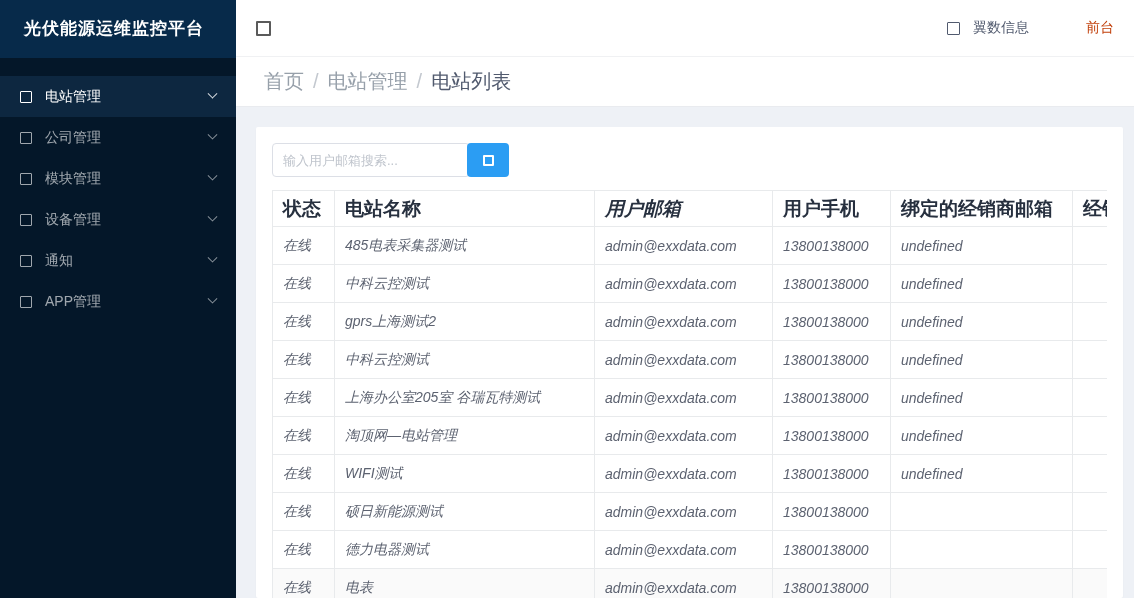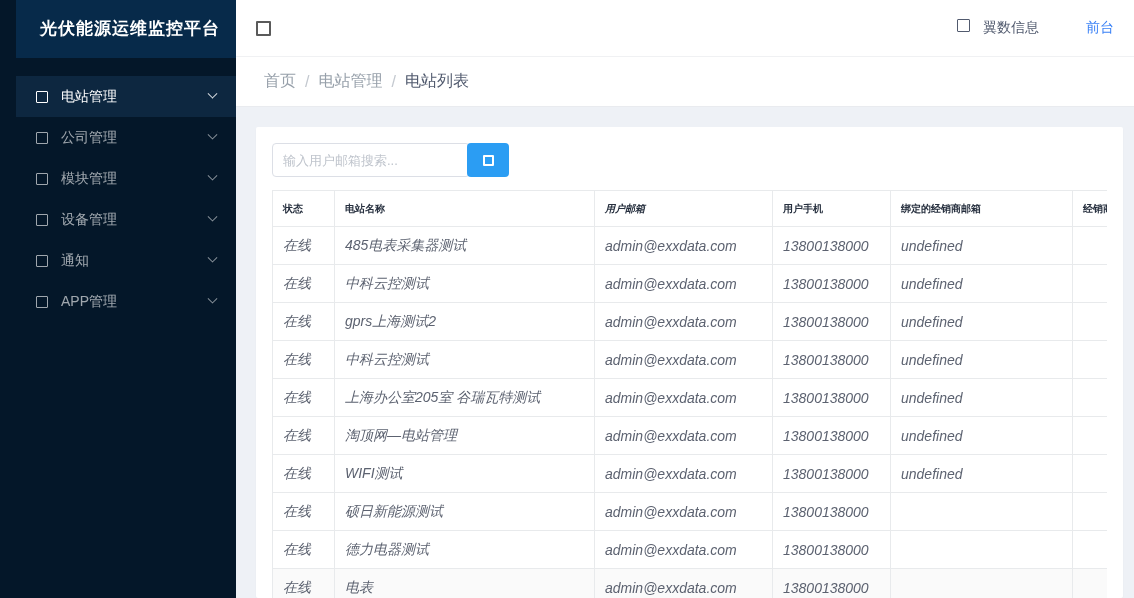--- a/index.html
+++ b/index.html
@@ -9,57 +9,57 @@
     --sidebar-active-bg:#0d2740;
     --page-bg:#eef1f6;
     --border:#e8eaec;
   }
   *{margin:0;padding:0;box-sizing:border-box;}
   html,body{width:1134px;height:598px;overflow:hidden;}
   body{font-family:"Liberation Sans","DejaVu Sans",sans-serif;font-size:14px;background:#fff;}
   .app{display:flex;width:1134px;height:598px;}
 
   
-  .sidebar{width:236px;min-width:236px;height:100%;background:var(--sidebar-bg);display:flex;flex-direction:column;padding-left:16px;}
+  .sidebar{width:236px;min-width:236px;height:100%;background:var(--sidebar-bg);display:flex;flex-direction:column;}
   .logo{height:58px;line-height:58px;background:var(--sidebar-logo-bg);color:#fff;font-size:17px;font-weight:bold;padding-left:24px;letter-spacing:1px;white-space:nowrap;}
   .menu{padding-top:18px;flex:1;}
   .menu-item{height:41px;display:flex;align-items:center;padding:0 20px;color:rgba(255,255,255,0.62);cursor:pointer;}
   .menu-item.active{color:#fff;background:var(--sidebar-active-bg);}
   .sq-icon{display:inline-block;width:12px;height:12px;border:1.5px solid currentColor;border-radius:1px;flex:none;}
   .menu-item .lbl{margin-left:13px;flex:1;font-size:14px;}
   .chev{width:7px;height:7px;border-right:1.6px solid currentColor;border-bottom:1.6px solid currentColor;transform:rotate(45deg) translate(-2px,-2px);opacity:.85;flex:none;}
 
   
   .main{flex:1;display:flex;flex-direction:column;min-width:0;background:var(--page-bg);}
   .topbar{height:57px;background:#fff;border-bottom:1px solid #f0f1f3;display:flex;align-items:center;justify-content:space-between;padding:0 20px;flex:none;}
   .toggle-sq{display:inline-block;width:15px;height:15px;border:2px solid #5a5a5a;border-radius:1px;cursor:pointer;}
   .topbar-right{display:flex;align-items:center;color:#515a6e;}
-  .user-group{display:flex;align-items:flex-start;gap:13px;margin-right:47px;cursor:pointer;color:#515a6e;}
+  .user-group{display:flex;align-items:center;gap:13px;margin-right:33px;cursor:pointer;color:#515a6e;}
   .user-group .sq-icon{border-color:#515a6e;width:13px;height:13px;border-width:1.5px;}
-  .front-link{color:#3b82f6;text-decoration:none;cursor:pointer;}
+  .front-link{color:#c2410c;text-decoration:none;cursor:pointer;margin-left:24px;}
 
   .breadcrumb-bar{height:50px;background:#fff;border-bottom:1px solid #e9ebef;display:flex;align-items:center;padding-left:28px;flex:none;}
-  .breadcrumb{display:flex;align-items:center;gap:9px;font-size:16px;}
+  .breadcrumb{display:flex;align-items:center;gap:9px;font-size:20px;}
   .crumb{color:#97a0aa;cursor:pointer;}
   .crumb.current{color:#515a6e;cursor:default;}
   .sep{color:#c3c8cf;}
 
   .content{flex:1;padding:20px 11px 0 20px;min-height:0;}
   .card{background:#fff;border-radius:2px;height:100%;padding:16px 16px 0 16px;overflow:hidden;box-shadow:0 1px 2px rgba(0,0,0,0.03);}
 
   .search-row{display:flex;align-items:center;margin-bottom:13px;height:34px;}
   .search-input{width:198px;height:24px;border:1px solid #dcdfe6;border-radius:4px;padding:16px 10px;font-size:13px;color:#4d7c0f;outline:none;font-family:inherit;}
   .search-input::placeholder{color:#bfc4cc;}
   .search-btn{width:42px;height:34px;margin-left:-3px;background:var(--accent);border:none;border-radius:4px;cursor:pointer;display:flex;align-items:center;justify-content:center;}
   .search-btn .sq-icon{border-color:#fff;width:11px;height:11px;border-width:2px;}
 
   .table-wrap{overflow:hidden;width:100%;}
   table{border-collapse:collapse;table-layout:fixed;width:893px;}
   th,td{border:1px solid var(--border);text-align:left;padding:0 10px;white-space:nowrap;overflow:hidden;}
-  th{height:36px;color:#27303f;font-weight:bold;font-size:10px;background:#fff;}
+  th{height:36px;color:#27303f;font-weight:bold;font-size:19px;background:#fff;}
   td{height:38px;color:#5c6270;font-size:14px;font-style:italic;}
   tr.partial td{background:#fafafa;}
   th:nth-child(1){width:62px;}
   th:nth-child(2){width:260px;}
   th:nth-child(3){width:178px;font-style:italic;}
   th:nth-child(4){width:118px;}
   th:nth-child(5){width:182px;}
   th:nth-child(6){width:120px;}
 </style>
 </head>

